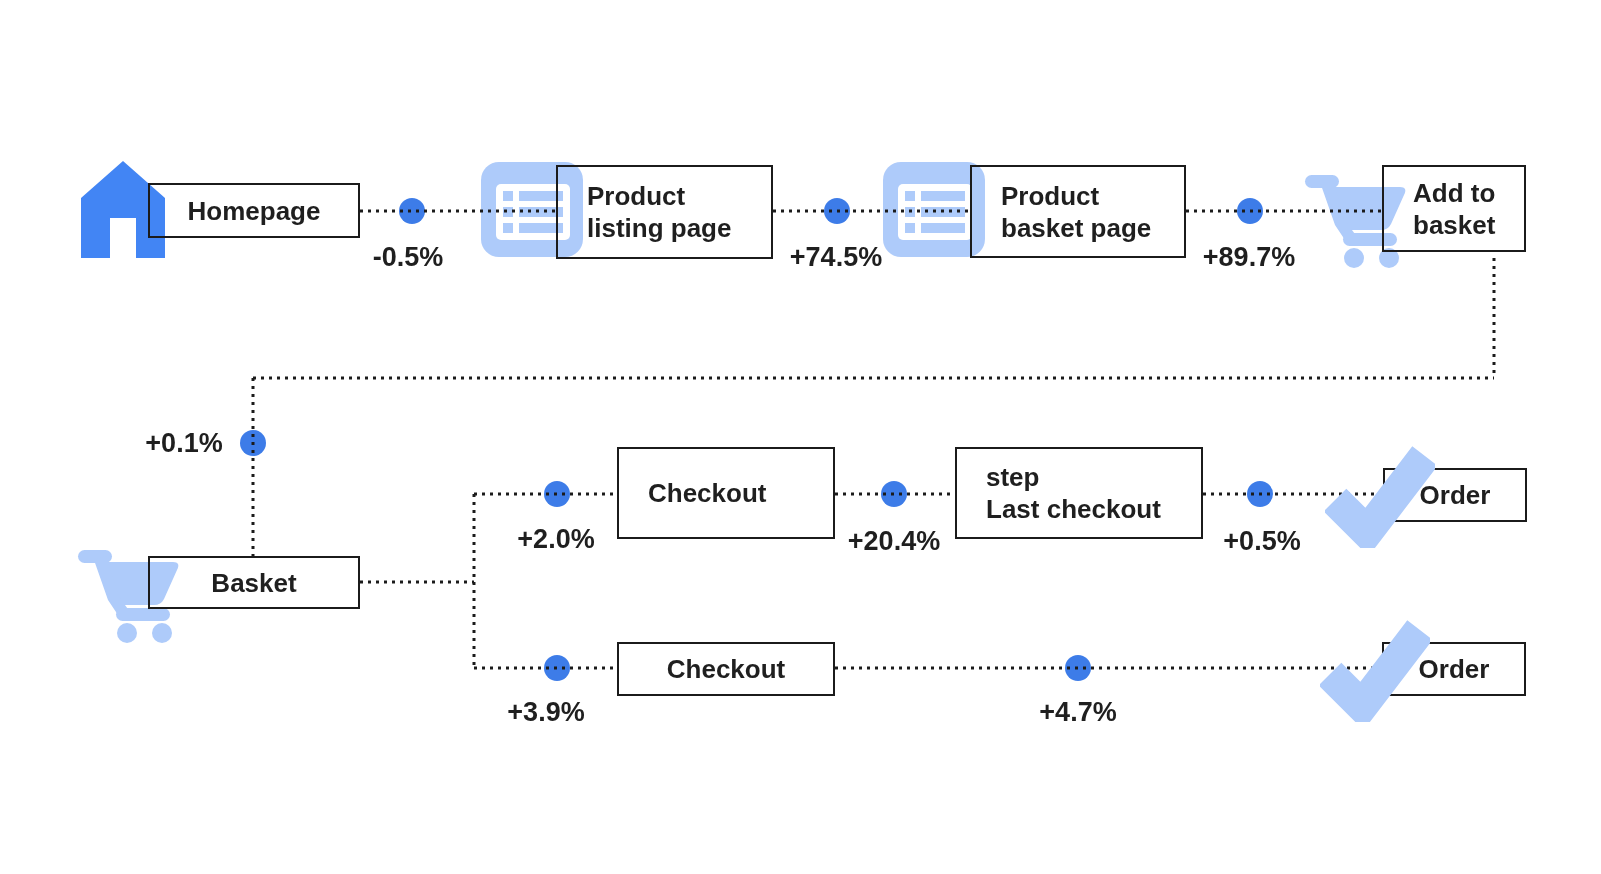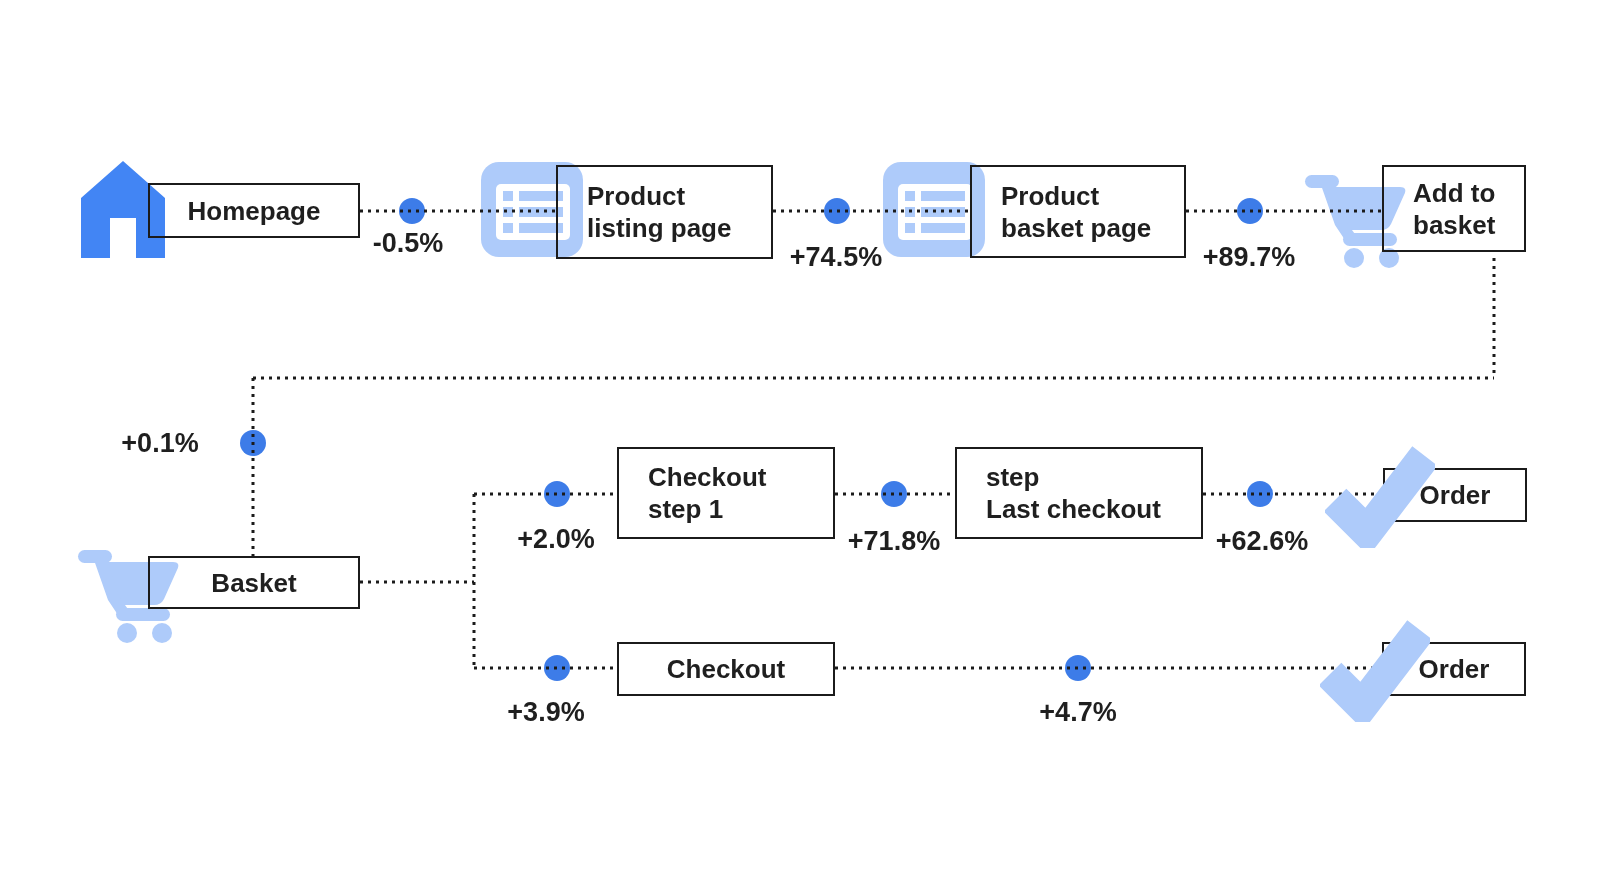--- a/index.html
+++ b/index.html
@@ -139,47 +139,46 @@
     <span>Add to</span>
     <span>basket</span>
   </div>
 
   <div class="node center" style="left:148px;top:556px;width:212px;height:53px;">
     <span>Basket</span>
   </div>
 
   <div class="node left" style="left:617px;top:447px;width:218px;height:92px;">
     <span>Checkout</span>
-    <span>step 1</span>
   </div>
 
   <div class="node left" style="left:955px;top:447px;width:248px;height:92px;">
     <span>step</span>
     <span>Last checkout</span>
   </div>
 
   <div class="node center" style="left:1383px;top:468px;width:144px;height:54px;">
     <span>Order</span>
   </div>
 
   <div class="node center" style="left:617px;top:642px;width:218px;height:54px;">
     <span>Checkout</span>
   </div>
 
   <div class="node center" style="left:1382px;top:642px;width:144px;height:54px;">
     <span>Order</span>
   </div>
 
-  <div class="delta" style="left:408px;top:243px;">-0.5%</div>
+  <div class="delta" style="left:408px;top:257px;">-0.5%</div>
   <div class="delta" style="left:836px;top:257px;">+74.5%</div>
   <div class="delta" style="left:1249px;top:257px;">+89.7%</div>
-  <div class="delta" style="left:160px;top:443px;">+0.1%</div>
+  <div class="delta" style="left:184px;top:443px;">+0.1%</div>
   <div class="delta" style="left:556px;top:539px;">+2.0%</div>
-  <div class="delta" style="left:894px;top:541px;">+71.8%</div>
-  <div class="delta" style="left:1262px;top:541px;">+62.6%</div>
+  <div class="delta" style="left:894px;top:541px;">+20.4%</div>
+  <div class="delta" style="left:1262px;top:541px;">+0.5%</div>
   <div class="delta" style="left:546px;top:712px;">+3.9%</div>
   <div class="delta" style="left:1078px;top:712px;">+4.7%</div>
 
   <svg class="icon check" style="left:1325px;top:442px;" width="110" height="106" viewBox="0 0 110 106">
     <polyline points="10,58 42,90 100,14" style="stroke:var(--light-blue)" stroke-width="32" fill="none" stroke-linecap="butt" stroke-linejoin="miter"></polyline>
   </svg>
   <svg class="icon check" style="left:1320px;top:616px;" width="110" height="106" viewBox="0 0 110 106">
     <polyline points="10,58 42,90 100,14" style="stroke:var(--light-blue)" stroke-width="32" fill="none" stroke-linecap="butt" stroke-linejoin="miter"></polyline>
   </svg>
 

